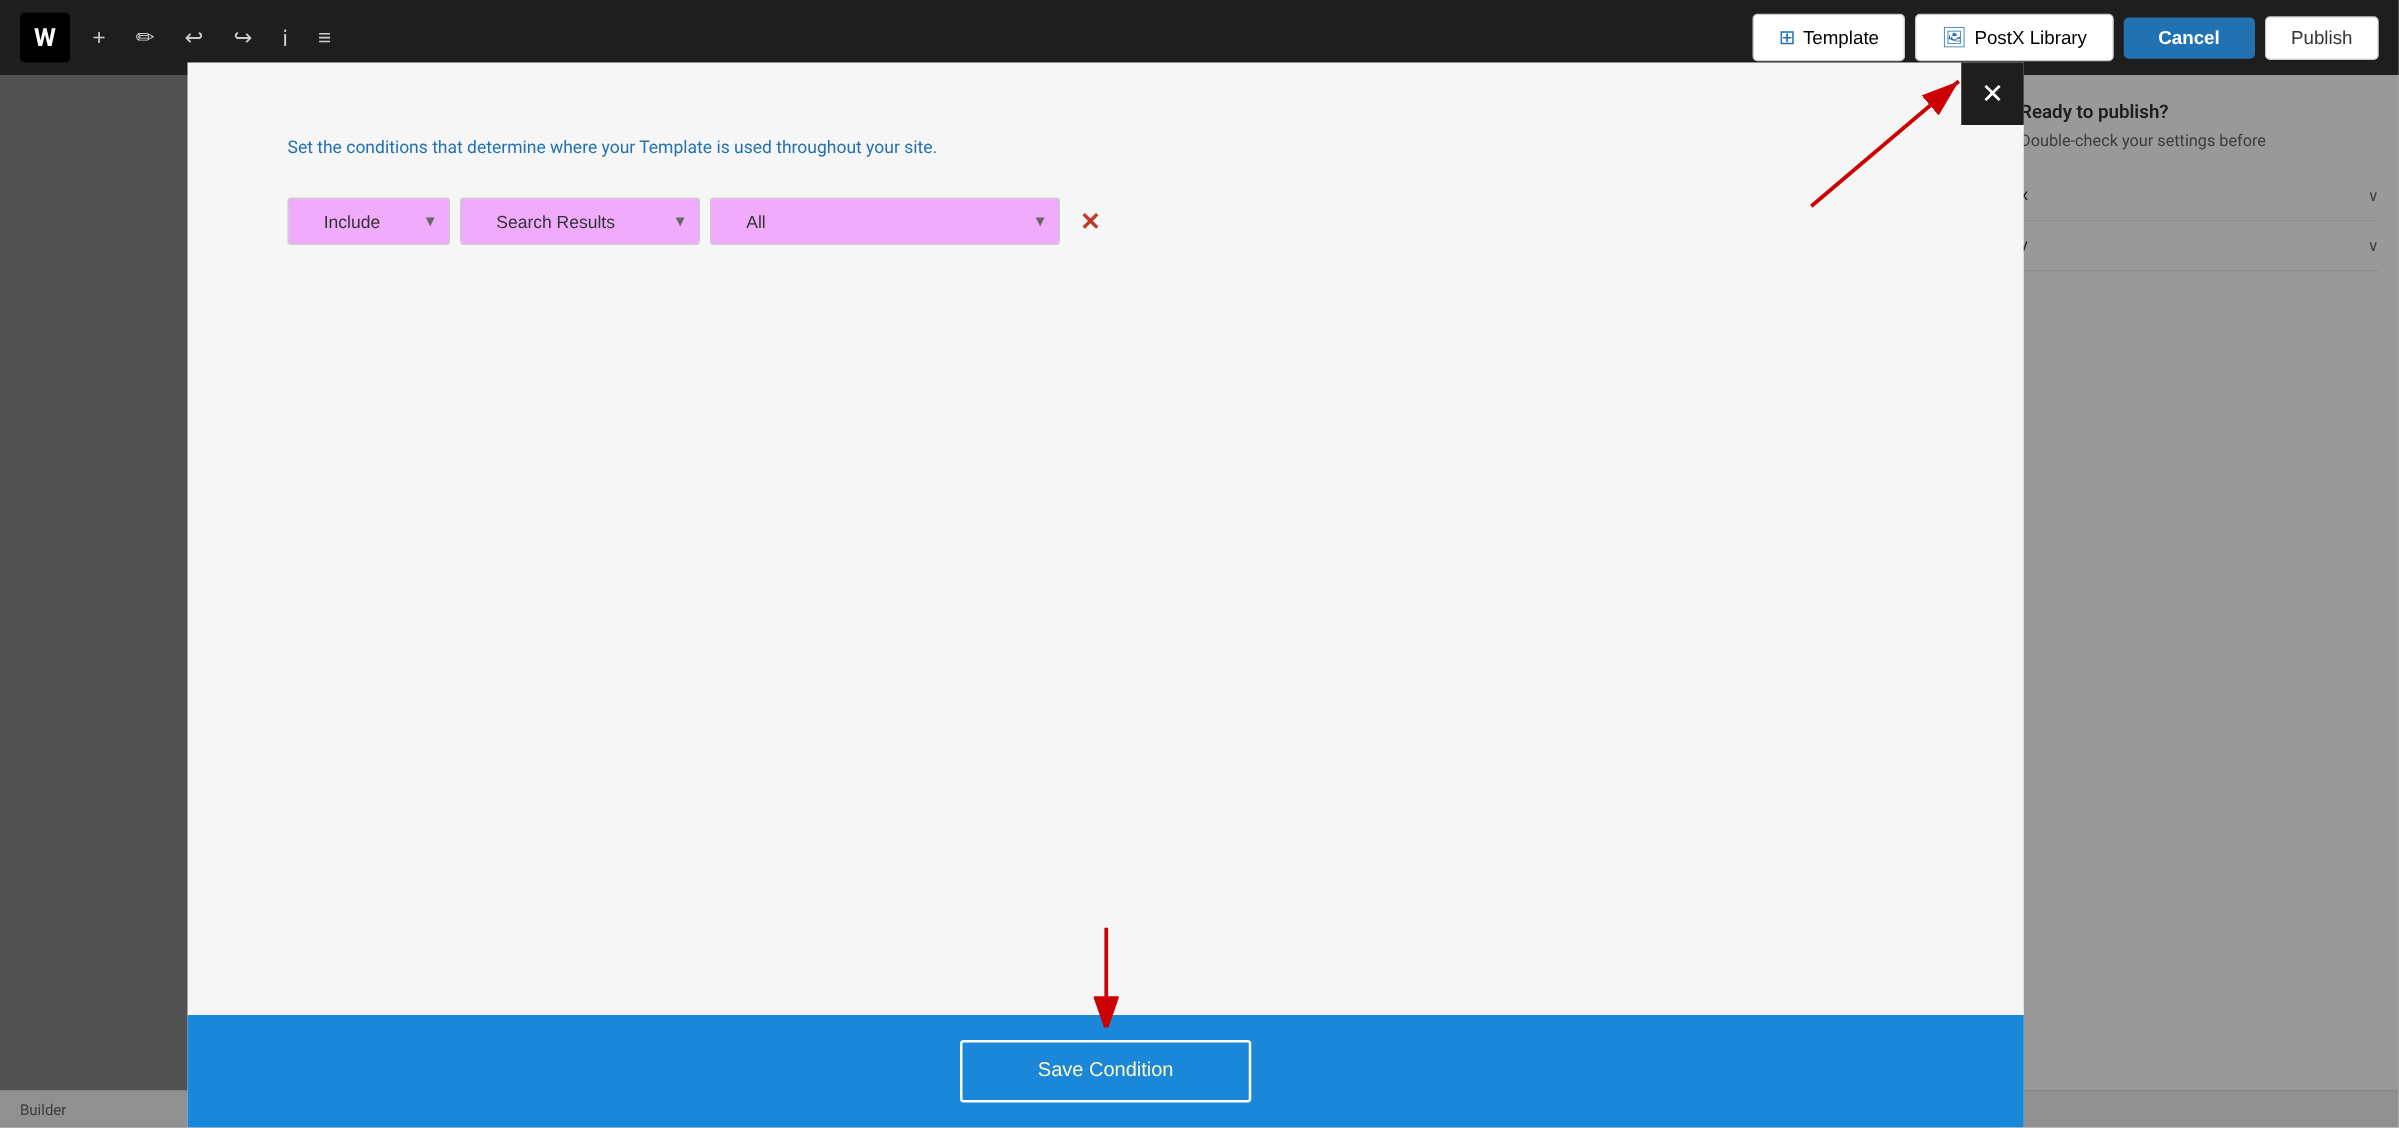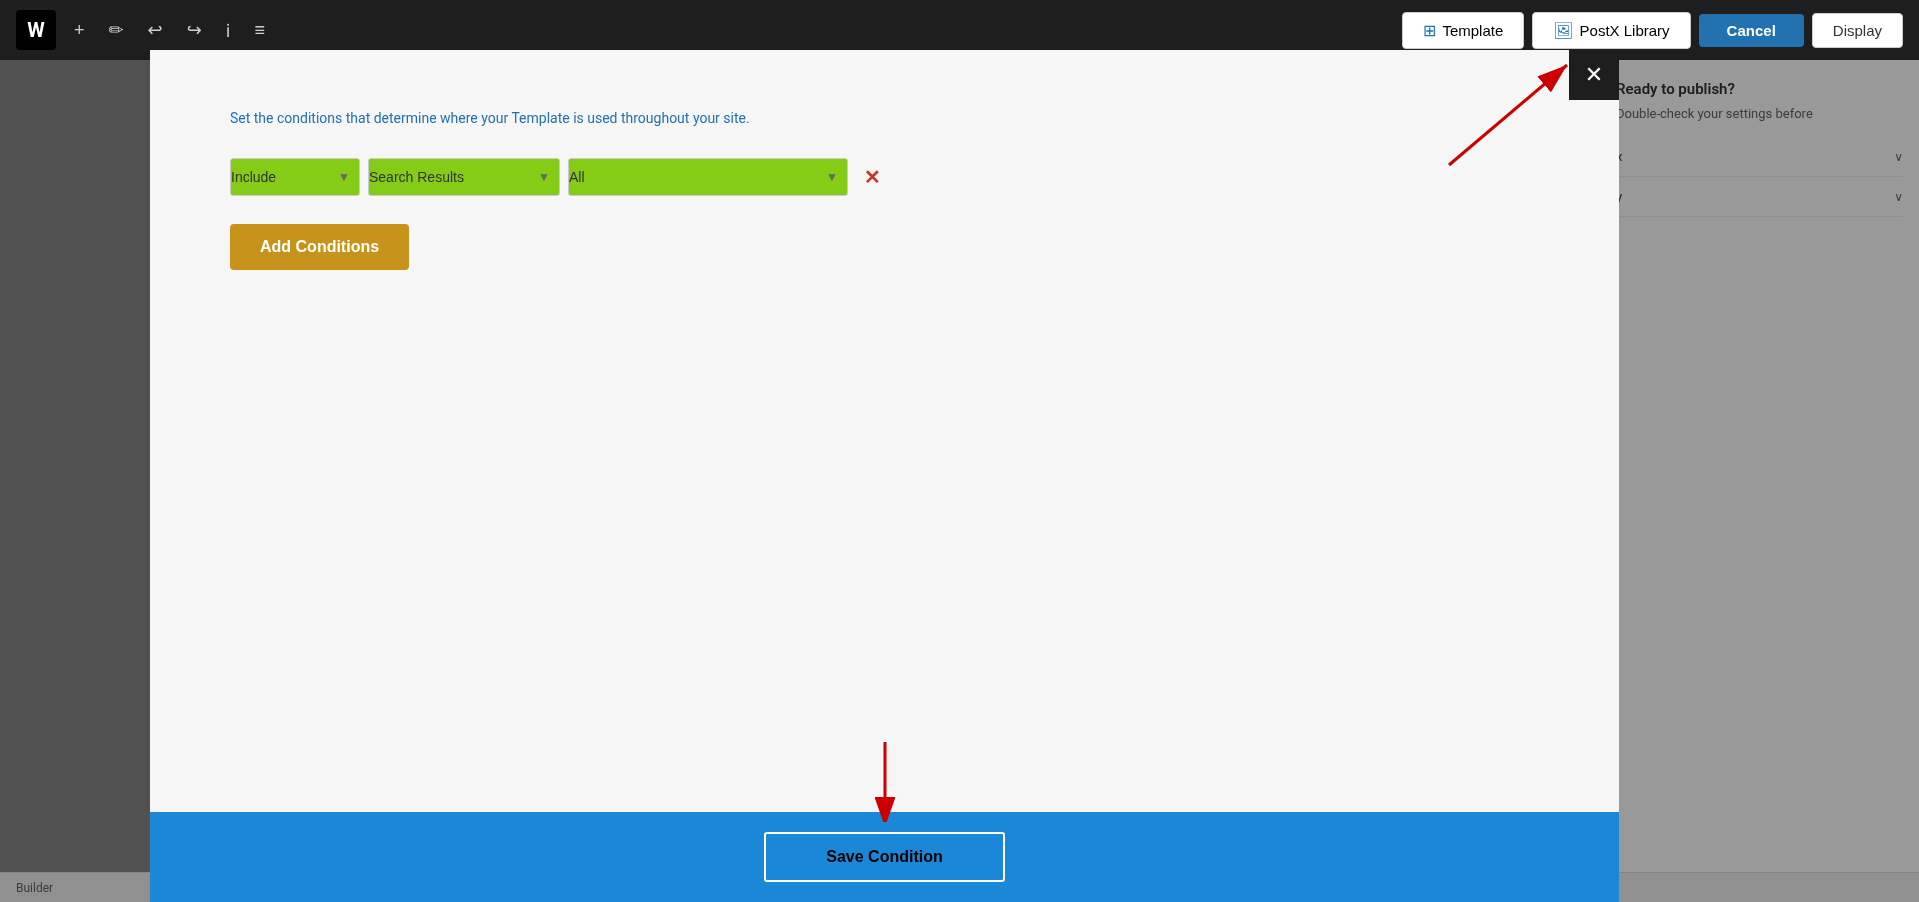--- a/index.html
+++ b/index.html
@@ -210,22 +210,22 @@
     .select-wrapper {
       position: relative;
       display: inline-flex;
       align-items: center;
     }
 
     .condition-select {
       appearance: none;
       -webkit-appearance: none;
       border: 1px solid #ccc;
-      background: #84cc16;
-      padding: 10px 36px 10px 0;
+      background: #f0abfc;
+      padding: 10px 36px 10px 28px;
       font-size: 14px;
       color: #333;
       border-radius: 3px;
       cursor: pointer;
     }
 
     .select-arrow {
       position: absolute;
       right: 10px;
       pointer-events: none;
@@ -264,24 +264,24 @@
       background: #1a87d8;
       padding: 20px;
       display: flex;
       justify-content: center;
       align-items: center;
     }
 
     .btn-save-condition {
       background: transparent;
       border: 2px solid white;
-      color: #000000;
+      color: #fef9c3;
       padding: 14px 60px;
       font-size: 16px;
-      font-weight: 700;
+      font-weight: 400;
       border-radius: 3px;
       cursor: pointer;
     }
 
     .bottom-bar {
       position: absolute;
       bottom: 0; left: 0; right: 0;
       height: 30px;
       background: #f0f0f0;
       border-top: 1px solid #ddd;
@@ -310,21 +310,21 @@
   <div class="toolbar-right">
     <button class="btn-condition">
       <span style="color:#2271b1; font-size:16px;">⊞</span>
       <span>Template</span>
     </button>
     <button class="btn-postx">
       <span style="color:#2271b1; font-size:16px;">🖼</span>
       <span>PostX Library</span>
     </button>
     <button class="btn-publish">Cancel</button>
-    <button class="btn-cancel">Display</button>
+    <button class="btn-cancel">Publish</button>
   </div>
 </div>
 
 <div class="right-sidebar">
   <div class="sidebar-title">Ready to publish?</div>
   <div class="sidebar-text">Double-check your settings before</div>
   <div class="sidebar-item">
     <span class="sidebar-item-label">x</span>
     <span class="chevron-down">∨</span>
   </div>
@@ -379,21 +379,20 @@
           <option>All</option>
           <option>Specific</option>
         </select>
         <span class="select-arrow">▼</span>
       </div>
 
       <button class="delete-btn">✕</button>
     </div>
 
     
-    <button class="btn-add-conditions">Add Conditions</button>
   </div>
 
   <svg style="position:absolute; bottom:80px; left:50%; transform:translateX(-50%); z-index:45; pointer-events:none;" width="20" height="80" viewBox="0 0 20 80">
     <defs>
       <marker id="arrowhead2" markerWidth="10" markerHeight="7" refX="5" refY="3.5" orient="auto">
         <polygon points="0 0, 10 3.5, 0 7" fill="#cc0000"></polygon>
       </marker>
     </defs>
     <line x1="10" y1="0" x2="10" y2="70" stroke="#cc0000" stroke-width="3" marker-end="url(#arrowhead2)"></line>
   </svg>

